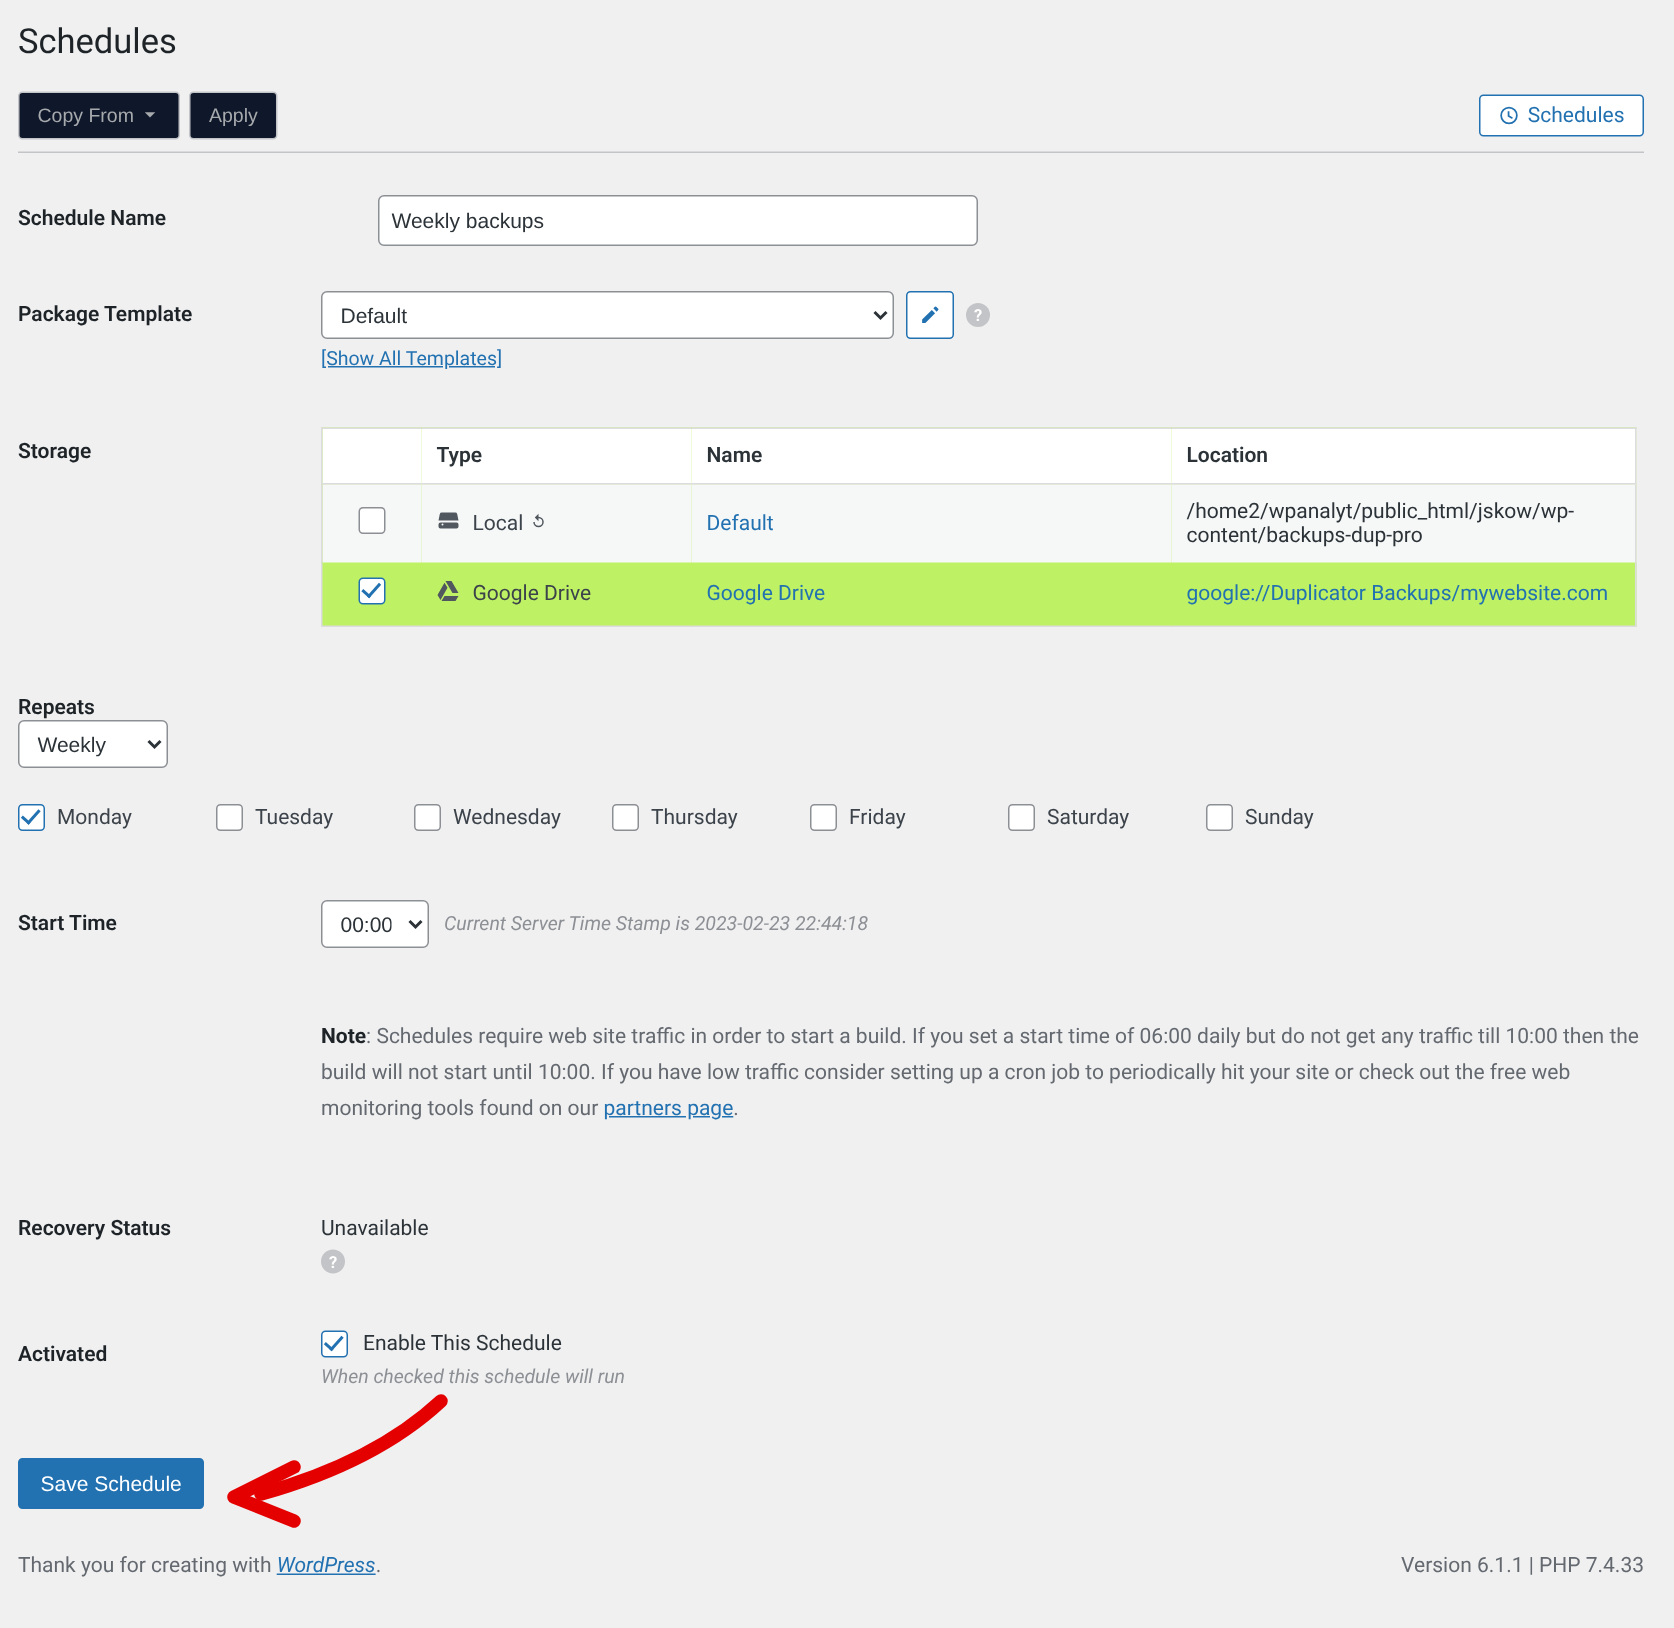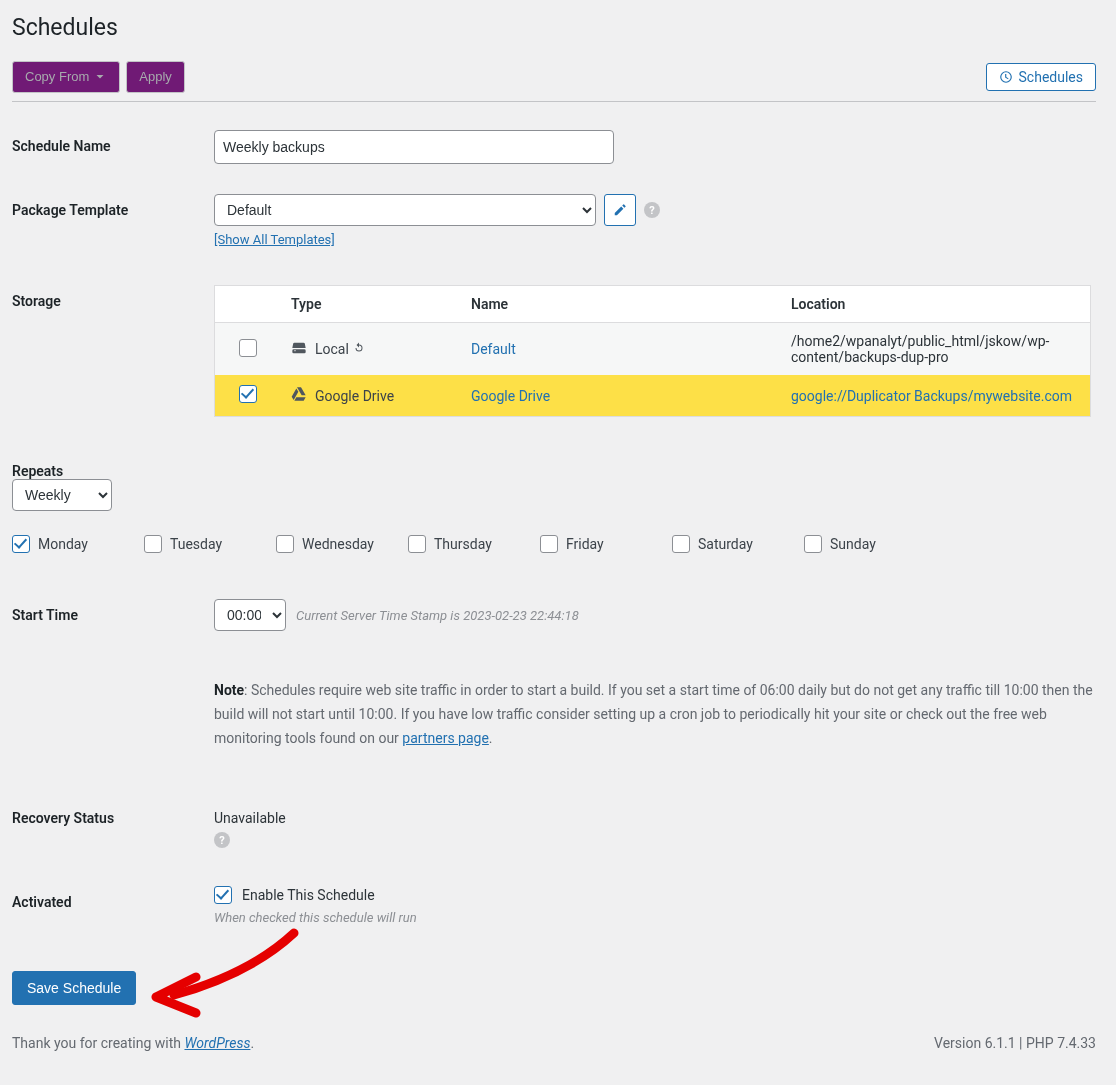--- a/index.html
+++ b/index.html
@@ -7,37 +7,37 @@
 --text:#2c3338;
 --muted:#646970;
 --border:#c3c4c7;
 --input-border:#8c8f94;
 --bg:#f0f0f1;
 }
 html,body{margin:0;padding:0;background:var(--bg);font-family:-apple-system,BlinkMacSystemFont,"Segoe UI",Roboto,Arial,sans-serif;color:var(--text);font-size:14px;width:1116px;}
 .wrap{padding:10px 20px 20px 12px;}
 h1{font-size:23px;font-weight:400;margin:4px 0 20px;color:#1d2327;}
 .toolbar{display:flex;align-items:center;padding-bottom:8px;border-bottom:1px solid var(--border);margin-bottom:28px;}
-.btn{display:inline-flex;align-items:center;gap:4px;padding:5px 12px;border:1px solid var(--border);border-radius:3px;background:#701a75;color:#a7aaad;cursor:pointer;font-size:13px;line-height:20px;}
+.btn{display:inline-flex;align-items:center;gap:4px;padding:5px 12px;border:1px solid var(--border);border-radius:3px;background:#0f172a;color:#a7aaad;cursor:pointer;font-size:13px;line-height:20px;}
 .btn:not(.disabled){color:var(--blue);}
 .btn.disabled{color:#a7aaad;}
 .btn-pill{border:1px solid var(--blue);background:#fff;color:var(--blue);border-radius:3px;padding:5px 12px;display:inline-flex;align-items:center;gap:6px;cursor:pointer;margin-left:auto;}
 .btn-icon{width:14px;height:14px;fill:currentColor;}
 .form-row{display:flex;align-items:flex-start;margin-bottom:30px;}
 .form-row.big-gap{margin-bottom:38px;}
 .label-col{width:202px;font-weight:600;color:#1d2327;padding-top:8px;}
 .field-col{flex:1;}
 input[type=text],select{border:1px solid var(--input-border);border-radius:4px;padding:0 8px;background:#fff;color:var(--text);font-size:14px;}
-input[type=text]{height:32px;width:382px;}
+input[type=text]{height:32px;width:382px;margin-left:38px;}
 select{height:32px;background:#fff;color:var(--text);appearance:auto;}
 .template-row{display:flex;align-items:center;gap:8px;}
 .icon-btn{width:32px;height:32px;border:1px solid var(--blue);border-radius:3px;background:#fff;color:var(--blue);display:inline-flex;align-items:center;justify-content:center;cursor:pointer;}
 .help-circle{display:inline-flex;align-items:center;justify-content:center;width:16px;height:16px;border-radius:50%;background:#c3c4c7;color:#fff;font-size:11px;font-weight:700;cursor:help;}
 .sublink{display:block;margin-top:6px;color:var(--blue);text-decoration:underline;font-size:13px;cursor:pointer;}
-table.storage{width:877px;border-collapse:collapse;border:1px solid #dcdcde;background:#fde047;}
+table.storage{width:877px;border-collapse:collapse;border:1px solid #dcdcde;background:#bef264;}
 table.storage th,table.storage td{text-align:left;padding:10px 10px;vertical-align:middle;font-size:14px;}
 table.storage thead th{font-weight:600;border-bottom:1px solid #dcdcde;background:#fff;}
 table.storage tbody tr:nth-child(odd){background:#f6f7f7;}
 table.storage td.first,table.storage th.first{width:46px;text-align:center;}
 table.storage td.type,table.storage th.type{width:160px;}
 table.storage td.name,table.storage th.name{width:300px;}
 table.storage a{color:var(--blue);text-decoration:none;}
 .type-cell{display:flex;align-items:center;gap:8px;color:#3c434a;}
 .chk{appearance:none;width:18px;height:18px;border:1px solid var(--input-border);border-radius:3px;background:#fff;position:relative;cursor:pointer;margin:0;}
 .chk:checked{border-color:var(--blue);}

